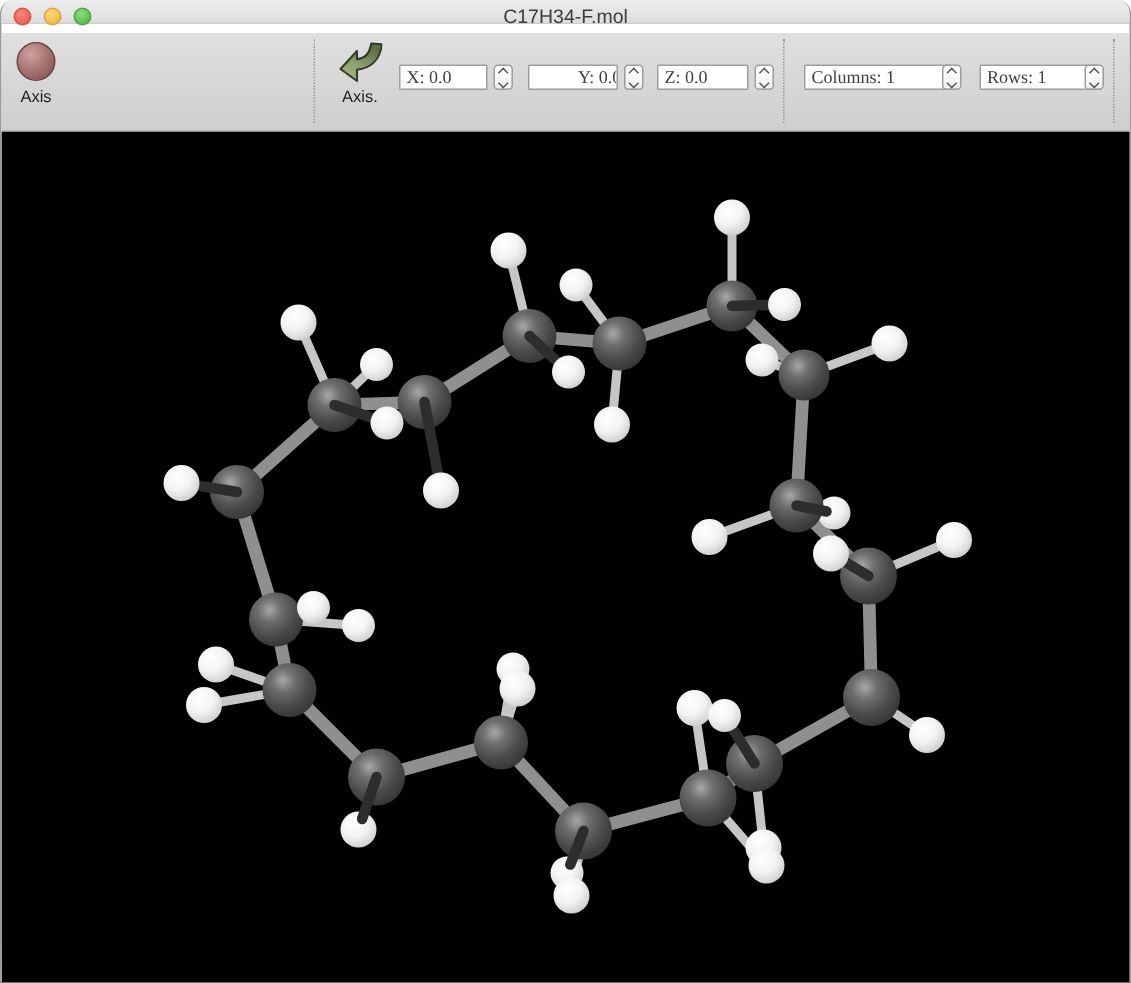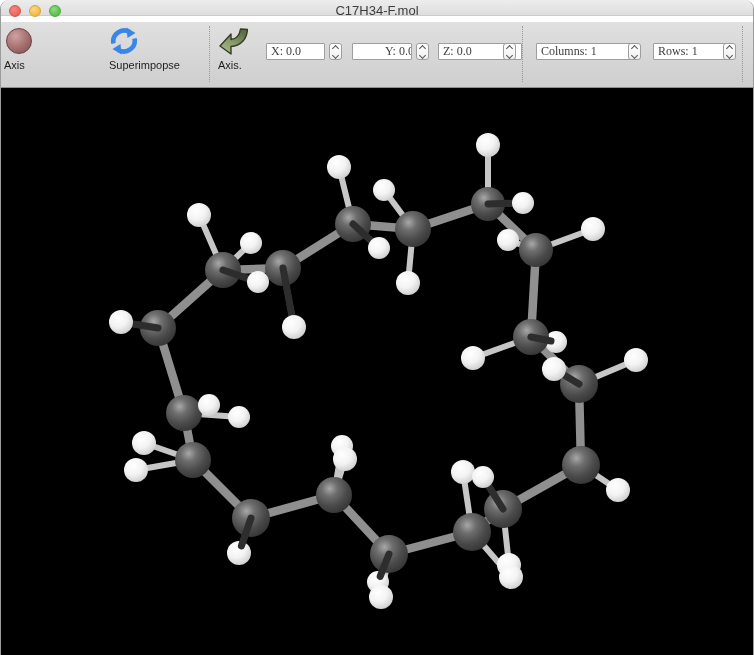--- a/index.html
+++ b/index.html
@@ -22,21 +22,21 @@
   .title {
     position:absolute; left:0; right:0; top:0; height:22px; line-height:22px;
     text-align:center; font-size:13px; color:#3c3c3c;
   }
   
   .toolbar {
     position:absolute; left:0; top:22px; width:100%; height:66px;
     background:linear-gradient(#e0e0e0,#cecece);
     border-bottom:1px solid #8e8e8e;
   }
-  .tool-btn { position:absolute; top:4px; display:flex; flex-direction:column; cursor:default; }
+  .tool-btn { position:absolute; top:4px; display:flex; flex-direction:column; align-items:center; cursor:default; }
   .tool-btn .lbl { font-size:11px; color:#1e1e1e; margin-top:3px; white-space:nowrap; }
   .sphere { width:26px; height:26px; border-radius:50%; }
   .sphere.axis { background:radial-gradient(circle at 36% 30%, #cfa1a1, #a26d6d 55%, #7c4e4e); border:1px solid #6b4343; }
   .sphere.fitting { background:radial-gradient(circle at 36% 30%, #d6e4c4, #9dbd85 55%, #729457); border:1px solid #5e7a48; }
   .icon-box { width:30px; height:30px; display:flex; align-items:center; justify-content:center; }
   .separator { position:absolute; top:4px; height:56px; width:0; border-left:1px dotted #989898; }
   .field {
     position:absolute; top:21px; height:17px;
     border:1px solid #9e9e9e; background:#ffffff;
     font-family:Liberation Serif, serif; font-size:12px; color:#404040;
@@ -73,31 +73,20 @@
   <div class="toolbar">
 
     <div class="tool-btn" style="left:3px; width:40px;">
       <span class="icon-box">
           <span class="sphere axis"></span>
         </span>
       <span class="lbl">Axis</span>
     </div>
 
 
-    <div class="tool-btn" style="left:108px; width:90px;">
-      <span class="icon-box">
-        <svg width="28" height="28" viewBox="-14 -14 28 28">
-          <path d="M -10.5,2.5 A 10.8,10.8 0 0 1 5.5,-9" fill="none" stroke="#3a86e8" stroke-width="4.6" stroke-linecap="butt"></path>
-          <polygon points="2.5,-13.5 11.5,-8 3.5,-3" fill="#3a86e8"></polygon>
-          <path d="M 10.5,-2.5 A 10.8,10.8 0 0 1 -5.5,9" fill="none" stroke="#3a86e8" stroke-width="4.6" stroke-linecap="butt"></path>
-          <polygon points="-2.5,13.5 -11.5,8 -3.5,3" fill="#3a86e8"></polygon>
-        </svg>
-      </span>
-      <span class="lbl">Superimpopse</span>
-    </div>
 
     <div class="separator" style="left:208px;"></div>
 
     <div class="tool-btn" style="left:217px; width:44px;">
       <span class="icon-box">
         <svg width="30" height="32" viewBox="0 0 30 32">
           <defs>
             <linearGradient id="initGrad" x1="0" y1="1" x2="0.6" y2="0">
               <stop offset="0" stop-color="#aebf92"></stop>
               <stop offset="0.5" stop-color="#8aa06c"></stop>
@@ -115,21 +104,21 @@
       <span class="chev up"></span>
       <span class="chev down"></span>
     </div>
 
     <input class="field" style="left: 351px; width: 60px; padding-left: 32px;" readonly="" value="Y: 0.0">
     <div class="stepper" style="left:415px;">
       <span class="chev up"></span>
       <span class="chev down"></span>
     </div>
 
-    <input class="field" style="left: 437px; width: 84px;" readonly="" value="Z: 0.0">
+    <input class="field" style="left: 437px; width: 61px;" readonly="" value="Z: 0.0">
     <div class="stepper" style="left:502px;">
       <span class="chev up"></span>
       <span class="chev down"></span>
     </div>
 
     <div class="separator" style="left:521px;"></div>
 
     <input class="field" style="left: 535px; width: 98px;" readonly="" value="Columns: 1">
     <div class="stepper" style="left:627px;">
       <span class="chev up"></span>

